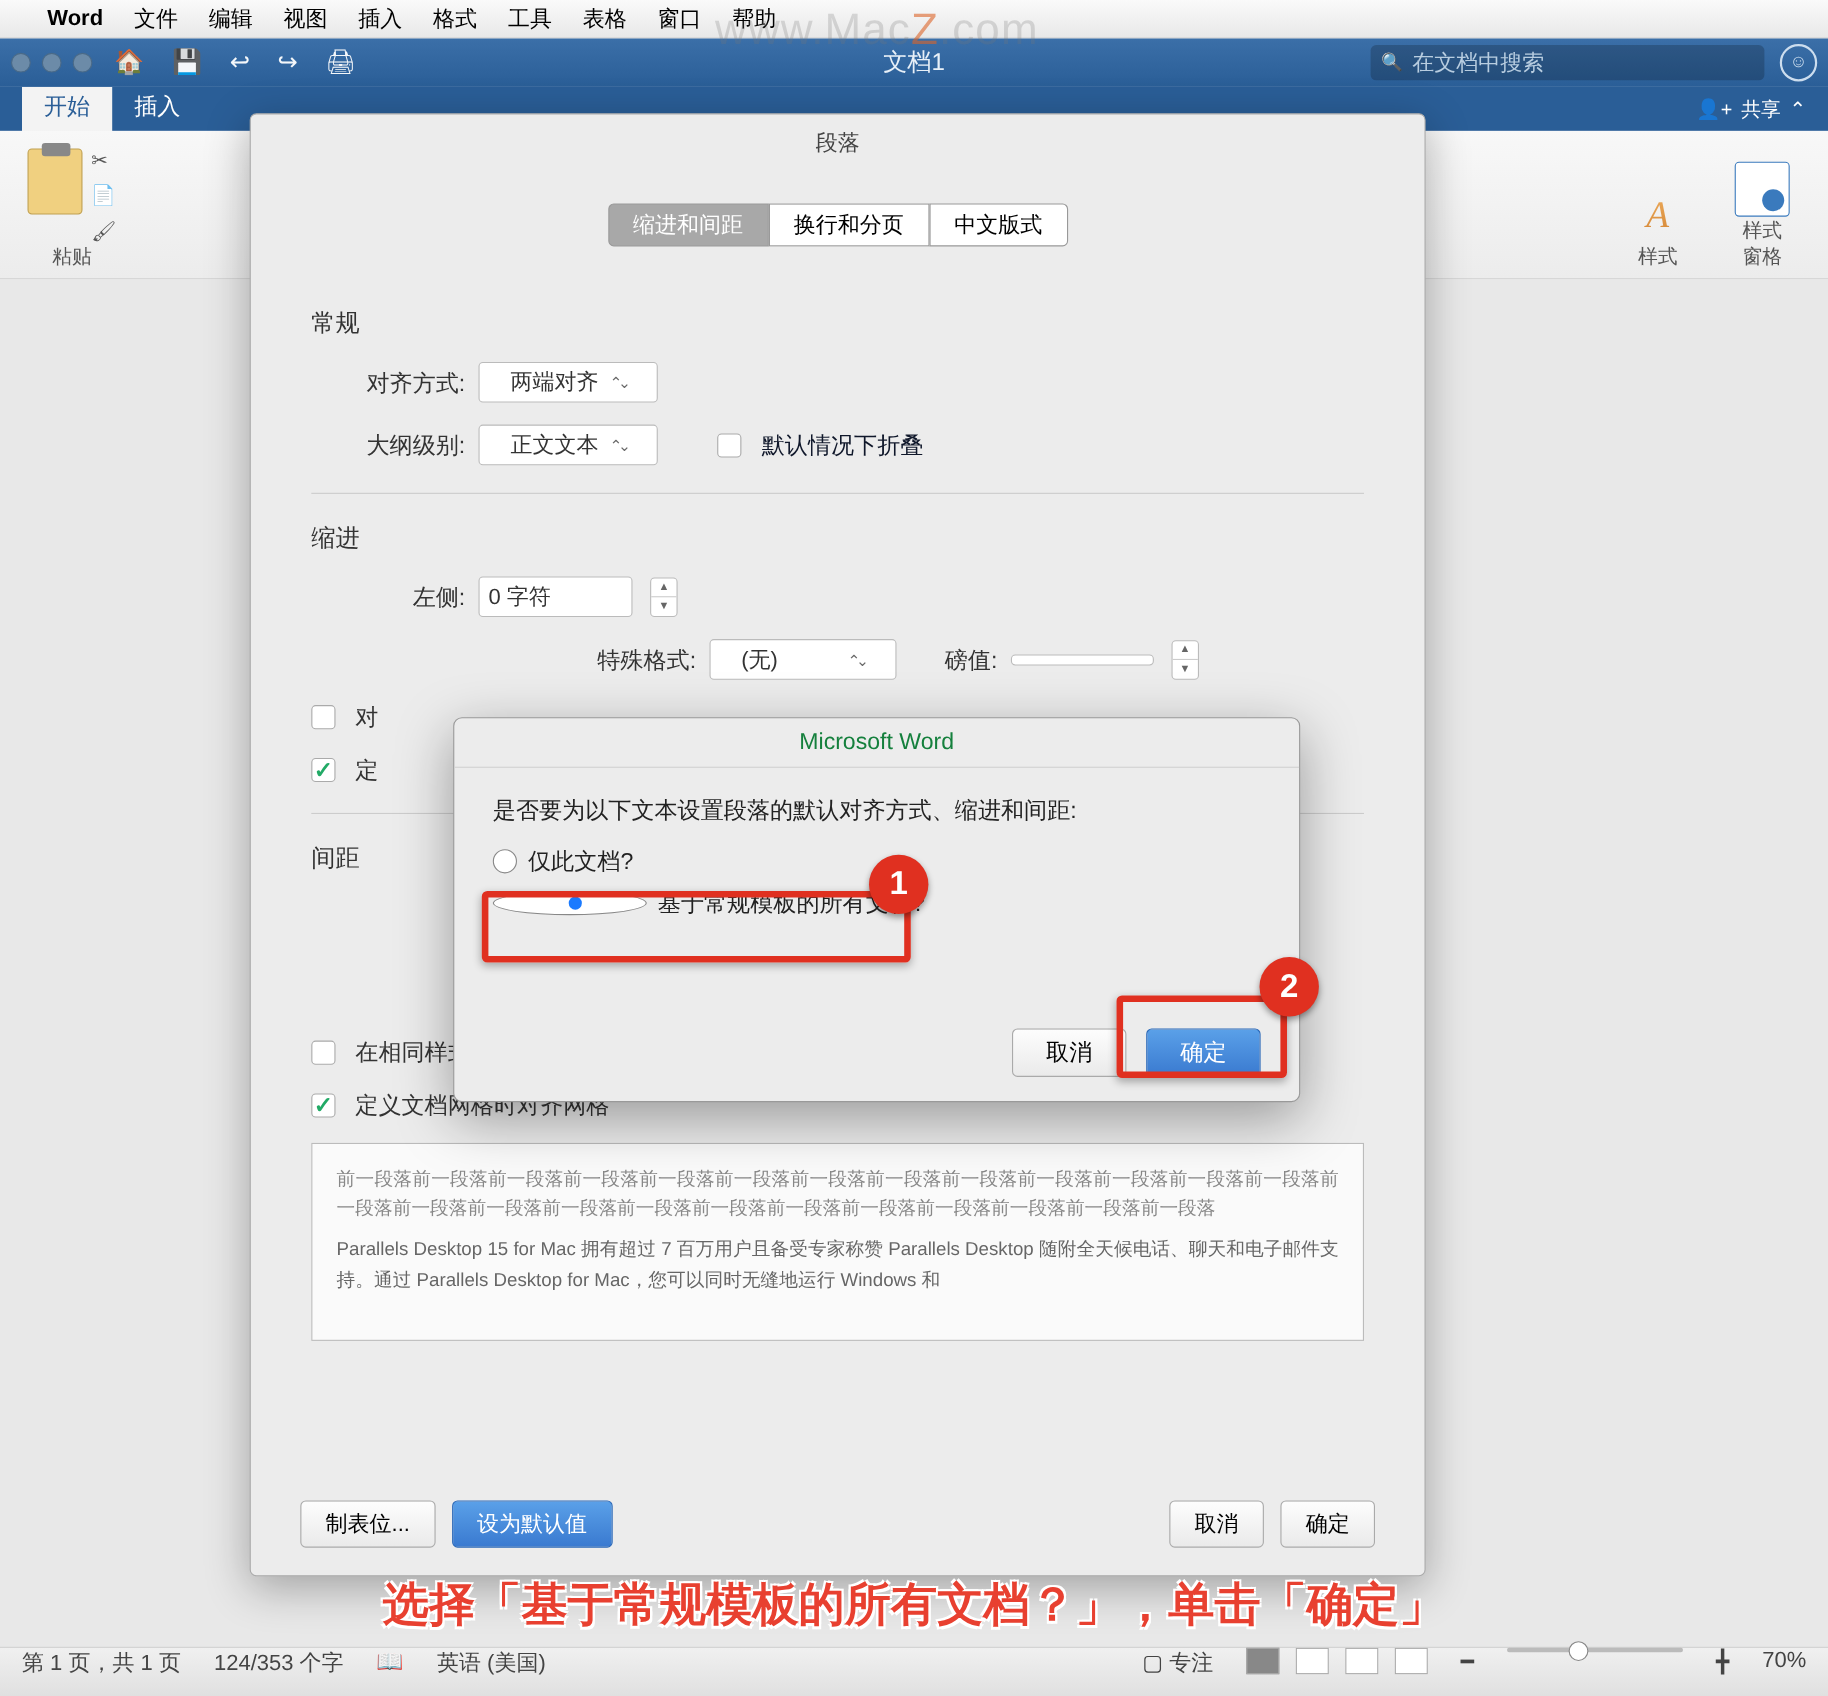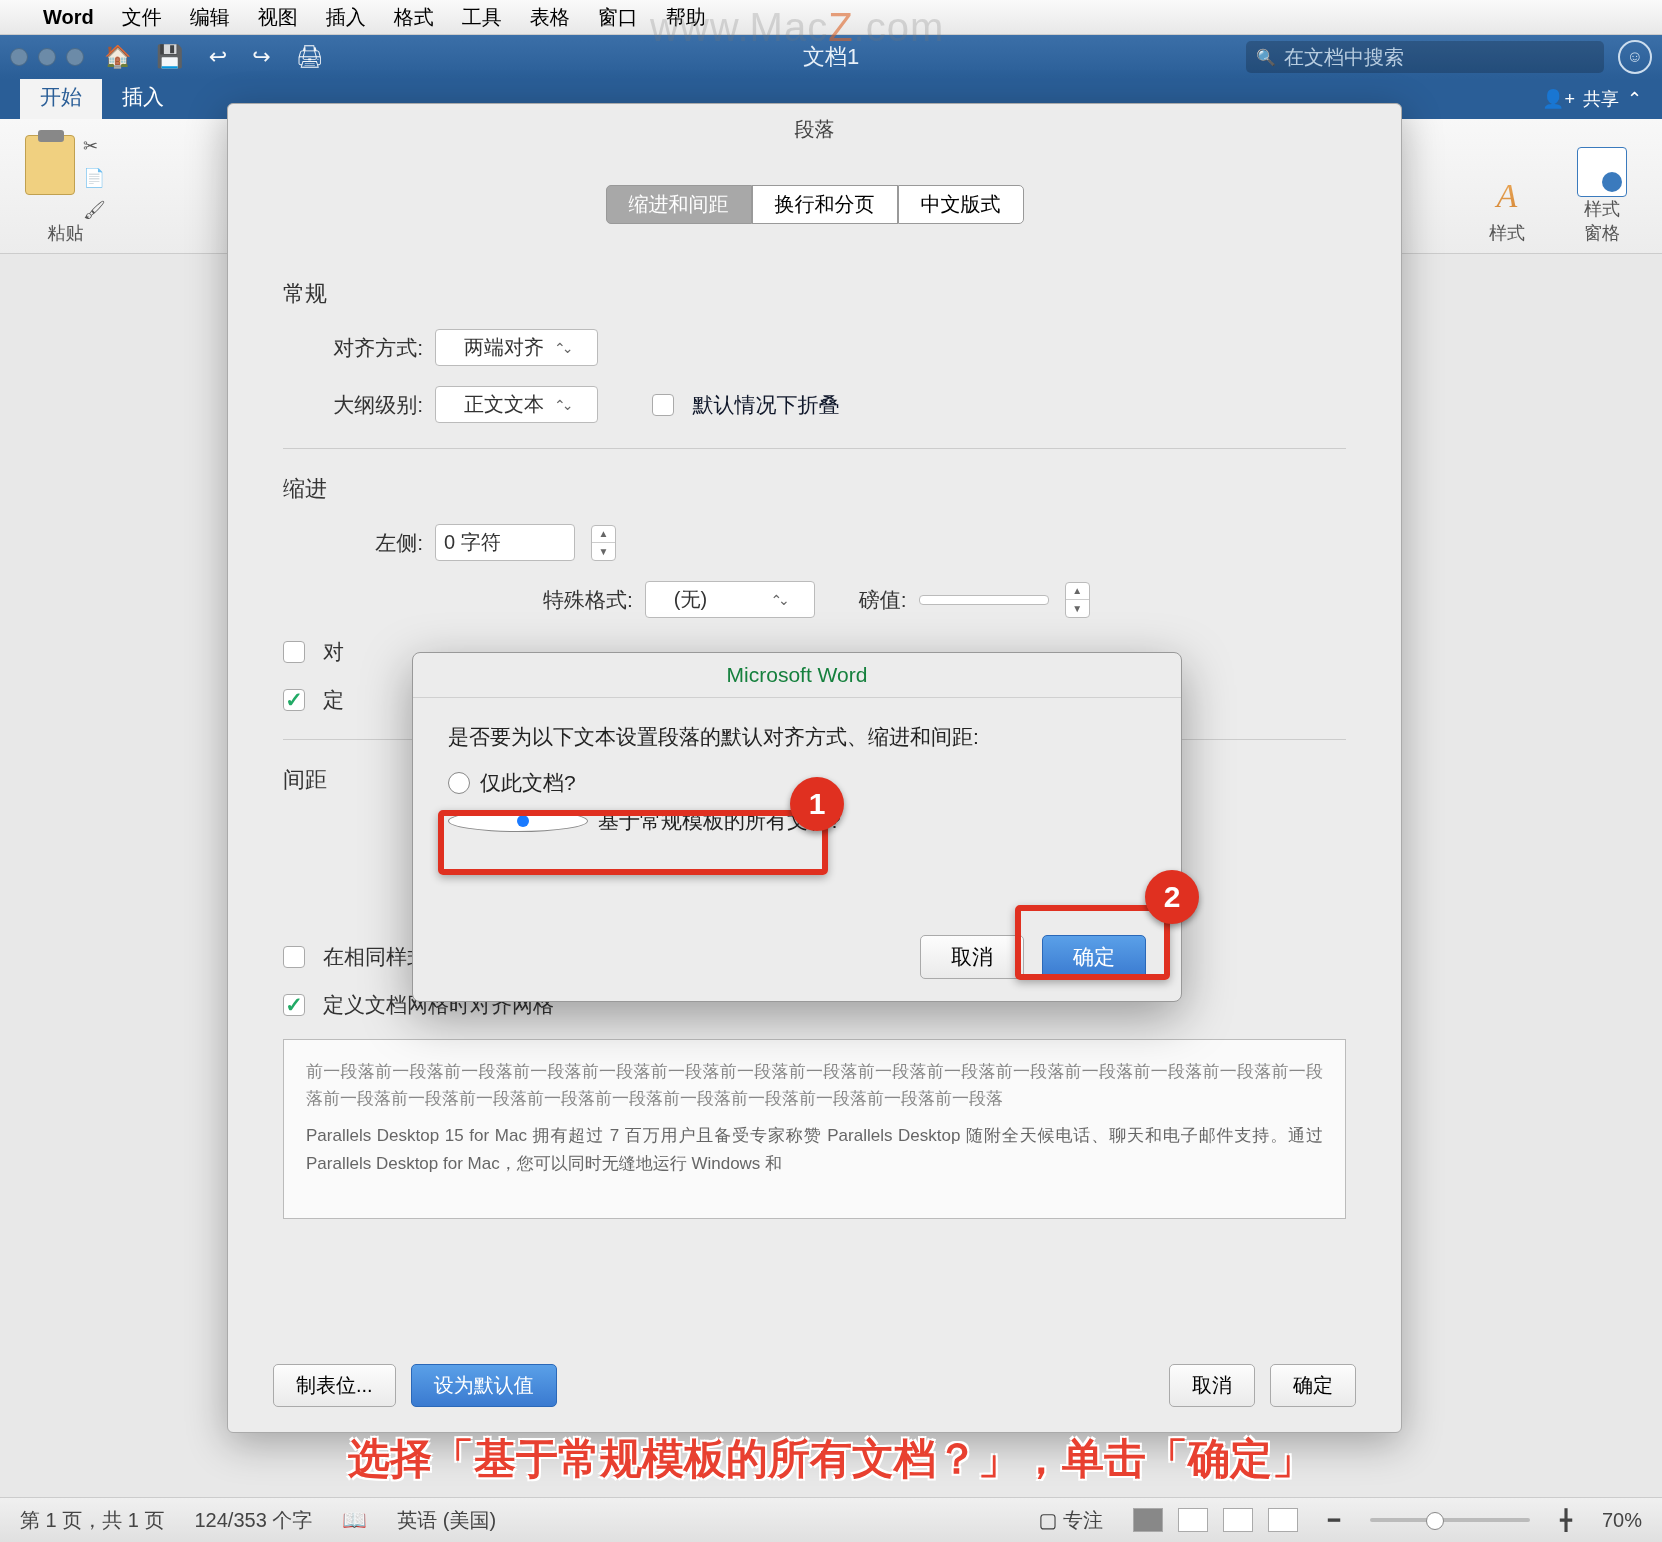--- a/index.html
+++ b/index.html
@@ -37,21 +37,21 @@
 .rb-small-icons { display: flex; flex-direction: column; gap: 10px; font-size: 18px; }
 .rb-right { margin-left: auto; display: flex; gap: 25px; padding-right: 10px; }
 .rb-style-icon { width: 50px; height: 50px; display: flex; align-items:center; justify-content:center; font-size:34px; font-style:italic; font-family: Georgia; background: linear-gradient(#f0b060,#d08030); -webkit-background-clip: text; color: transparent; position:relative;}
 .rb-pane-icon { width: 50px; height: 50px; background: #fff; border: 1px solid #3a7abd; border-radius: 4px; position: relative; }
 .rb-pane-icon::after { content:""; position:absolute; right:4px; bottom:4px; width:20px; height:20px; background:#3a7abd; border-radius:50%; }
 
 
 .doc-area { position: absolute; top: 254px; left: 0; right: 0; bottom: 45px; background: #e8e8e8; }
 
 
-.para-dialog { position: absolute; top: 103px; left: 227px; width: 1175px; height: 1330px; background: #ececec; border: 1px solid #aaa; box-shadow: 0 10px 40px rgba(0,0,0,.3); border-radius: 6px; }
+.para-dialog { position: absolute; top: 103px; left: 227px; width: 1069px; height: 1330px; background: #ececec; border: 1px solid #aaa; box-shadow: 0 10px 40px rgba(0,0,0,.3); border-radius: 6px; }
 .para-title { text-align: center; padding: 12px; font-size: 20px; color: #444; }
 .tab-strip { display: flex; justify-content: center; margin-top: 30px; }
 .seg { border: 1px solid #999; font-size: 20px; padding: 5px 22px; background: #fff; cursor: default; }
 .seg:first-child { border-radius: 5px 0 0 5px; }
 .seg:last-child { border-radius: 0 5px 5px 0; }
 .seg.active { background: #a8a8a8; color: #fff; }
 .para-body { padding: 30px 55px; }
 .sect-title { font-size: 22px; color: #333; margin: 25px 0 18px; }
 .row { display: flex; align-items: center; margin: 20px 0; font-size: 21px; color: #333; gap: 12px; }
 .row .lbl { width: 140px; text-align: right; }
@@ -81,21 +81,21 @@
 .alert-btns .btn { padding: 7px 30px; font-size: 21px;}
 
 
 .hl-red { position: absolute; border: 6px solid #e03020; border-radius: 5px; box-shadow: 0 3px 8px rgba(0,0,0,.3); pointer-events:none; z-index: 50;}
 .badge { position: absolute; width: 54px; height: 54px; background: #e03020; border-radius: 50%; color:#fff; font-size: 30px; font-weight:bold; display:flex; align-items:center; justify-content:center; z-index:51; box-shadow: 0 3px 6px rgba(0,0,0,.4);}
 
 
 .instruction { position: absolute; left: 0; right: 0; bottom: 55px; text-align:center; font-size: 42px; font-weight: bold; color: #e84030; text-shadow: 2px 2px 0 #fff, -2px -2px 0 #fff, 2px -2px 0 #fff, -2px 2px 0 #fff; z-index: 60;}
 
 
-.statusbar { position: absolute; bottom:0; left:0; right:0; height: 45px; background: linear-gradient(#f0f0f0,#e0e0e0); border-top:1px solid #ccc; display:flex; align-items:center; padding: 0 20px; font-size: 20px; color:#444; gap: 30px;}
+.statusbar { position: absolute; bottom:0; left:0; right:0; height: 45px; background: linear-gradient(#f0f0f0,#e0e0e0); border-top:1px solid #ccc; display:flex; align-items:flex-start; padding: 0 20px; font-size: 20px; color:#444; gap: 30px;}
 .statusbar .spacer{ flex:1;}
 .sb-icons { display:flex; gap:15px; align-items:center;}
 .sb-view { width:30px; height:24px; border:1px solid #aaa; background:#fff; }
 .sb-view.active{ background:#888; }
 .zoom-slider { width:160px; height:4px; background:#bbb; position:relative; border-radius:2px;}
 .zoom-slider::after{ content:""; position:absolute; left:35%; top:-6px; width:16px; height:16px; background:#fff; border:1px solid #888; border-radius:50%;}
 
 
 .watermark { position: absolute; top: 5px; left: 650px; font-size: 40px; color: rgba(120,120,120,.25); font-weight: 300; letter-spacing: 1px; z-index: 200; pointer-events:none;}
 .watermark .z { color: rgba(220,100,40,.6); }

